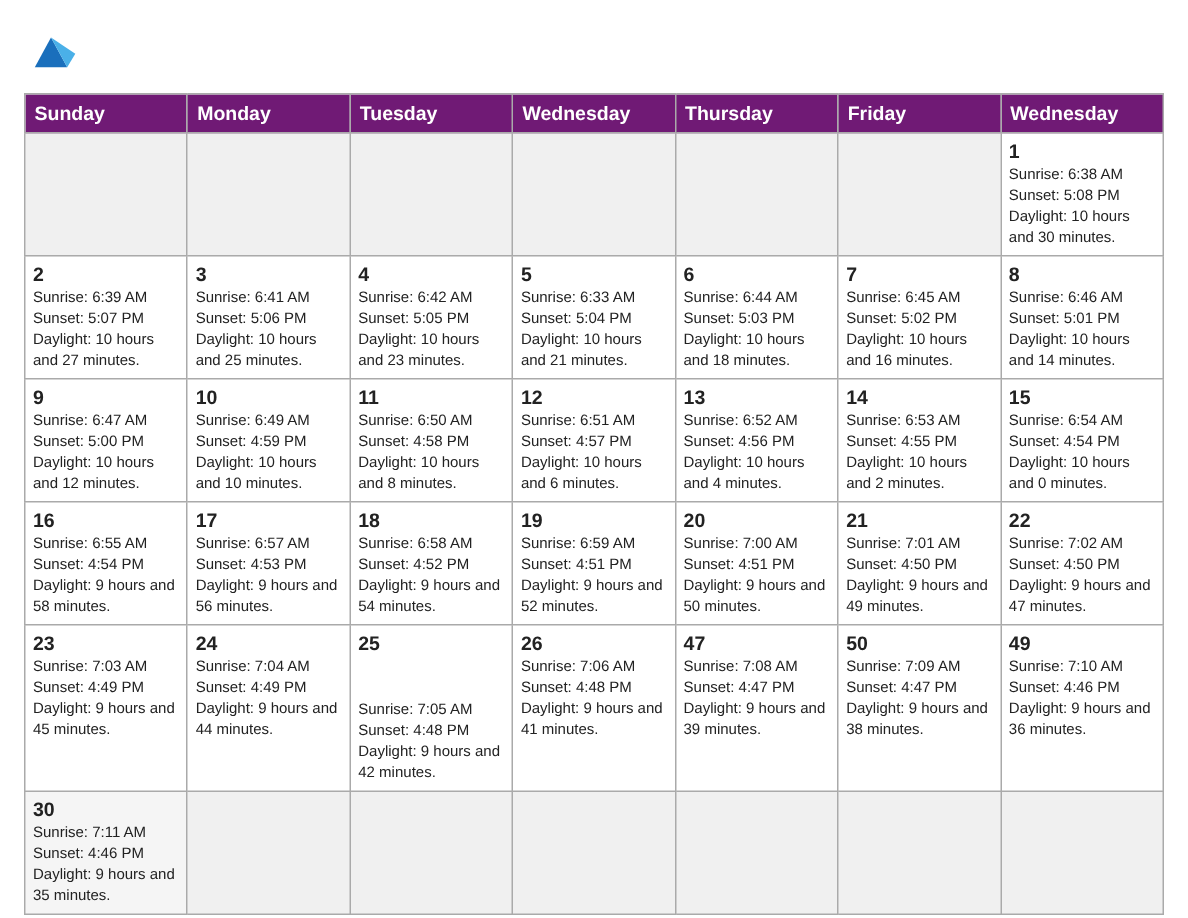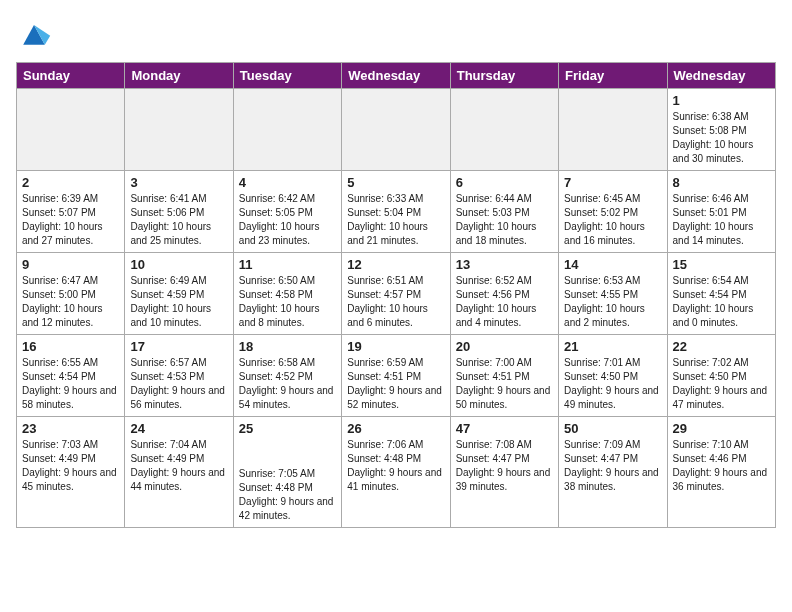--- a/index.html
+++ b/index.html
@@ -301,20 +301,34 @@
 Sunset: 4:47 PM
 Daylight: 9 hours and 39 minutes.</div>
         </td>
         <td>
           <span class="day-num">50</span>
           <div class="day-info" style="white-space: pre-line;">Sunrise: 7:09 AM
 Sunset: 4:47 PM
 Daylight: 9 hours and 38 minutes.</div>
         </td>
         <td>
-          <span class="day-num">29</span>
+          <span class="day-num">49</span>
           <div class="day-info" style="white-space: pre-line;">Sunrise: 7:10 AM
 Sunset: 4:46 PM
 Daylight: 9 hours and 36 minutes.</div>
         </td>
+      </tr>
+      <tr class="last-row">
+        <td>
+          <span class="day-num">30</span>
+          <div class="day-info" style="white-space: pre-line;">Sunrise: 7:11 AM
+Sunset: 4:46 PM
+Daylight: 9 hours and 35 minutes.</div>
+        </td>
+        <td class="empty"></td>
+        <td class="empty"></td>
+        <td class="empty"></td>
+        <td class="empty"></td>
+        <td class="empty"></td>
+        <td class="empty"></td>
       </tr>
     </tbody>
 </table>
 
 </body></html>

